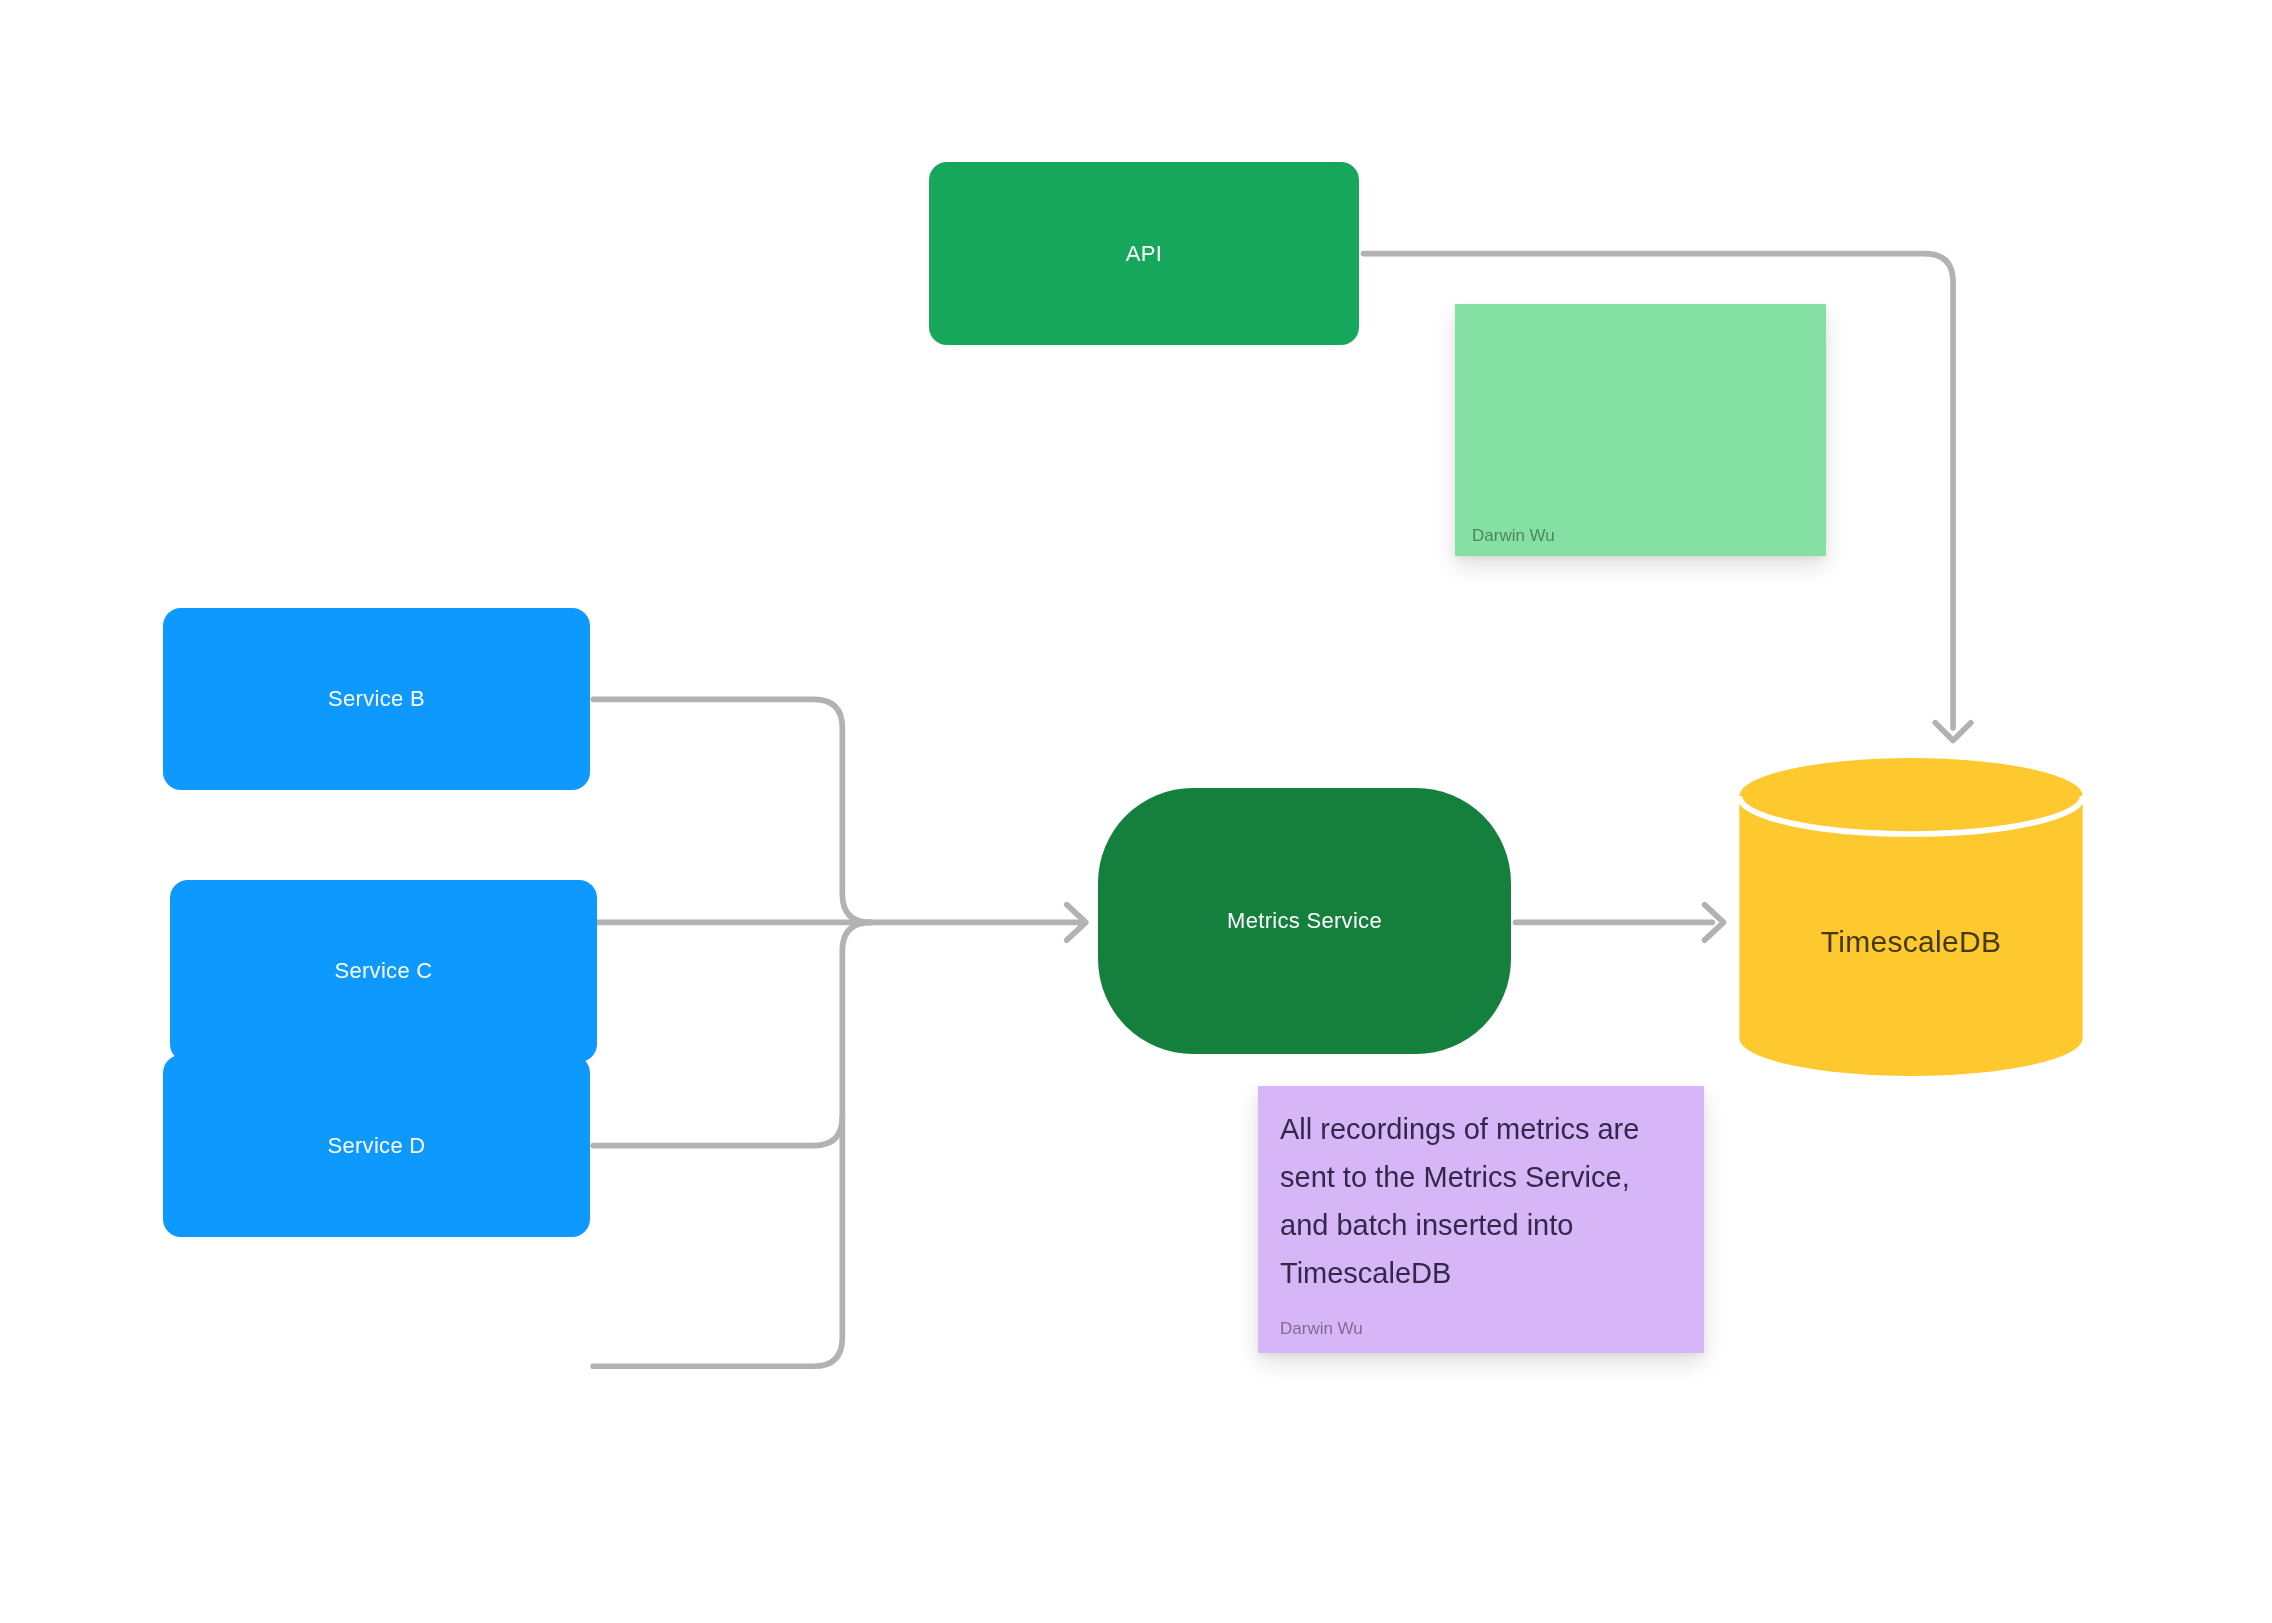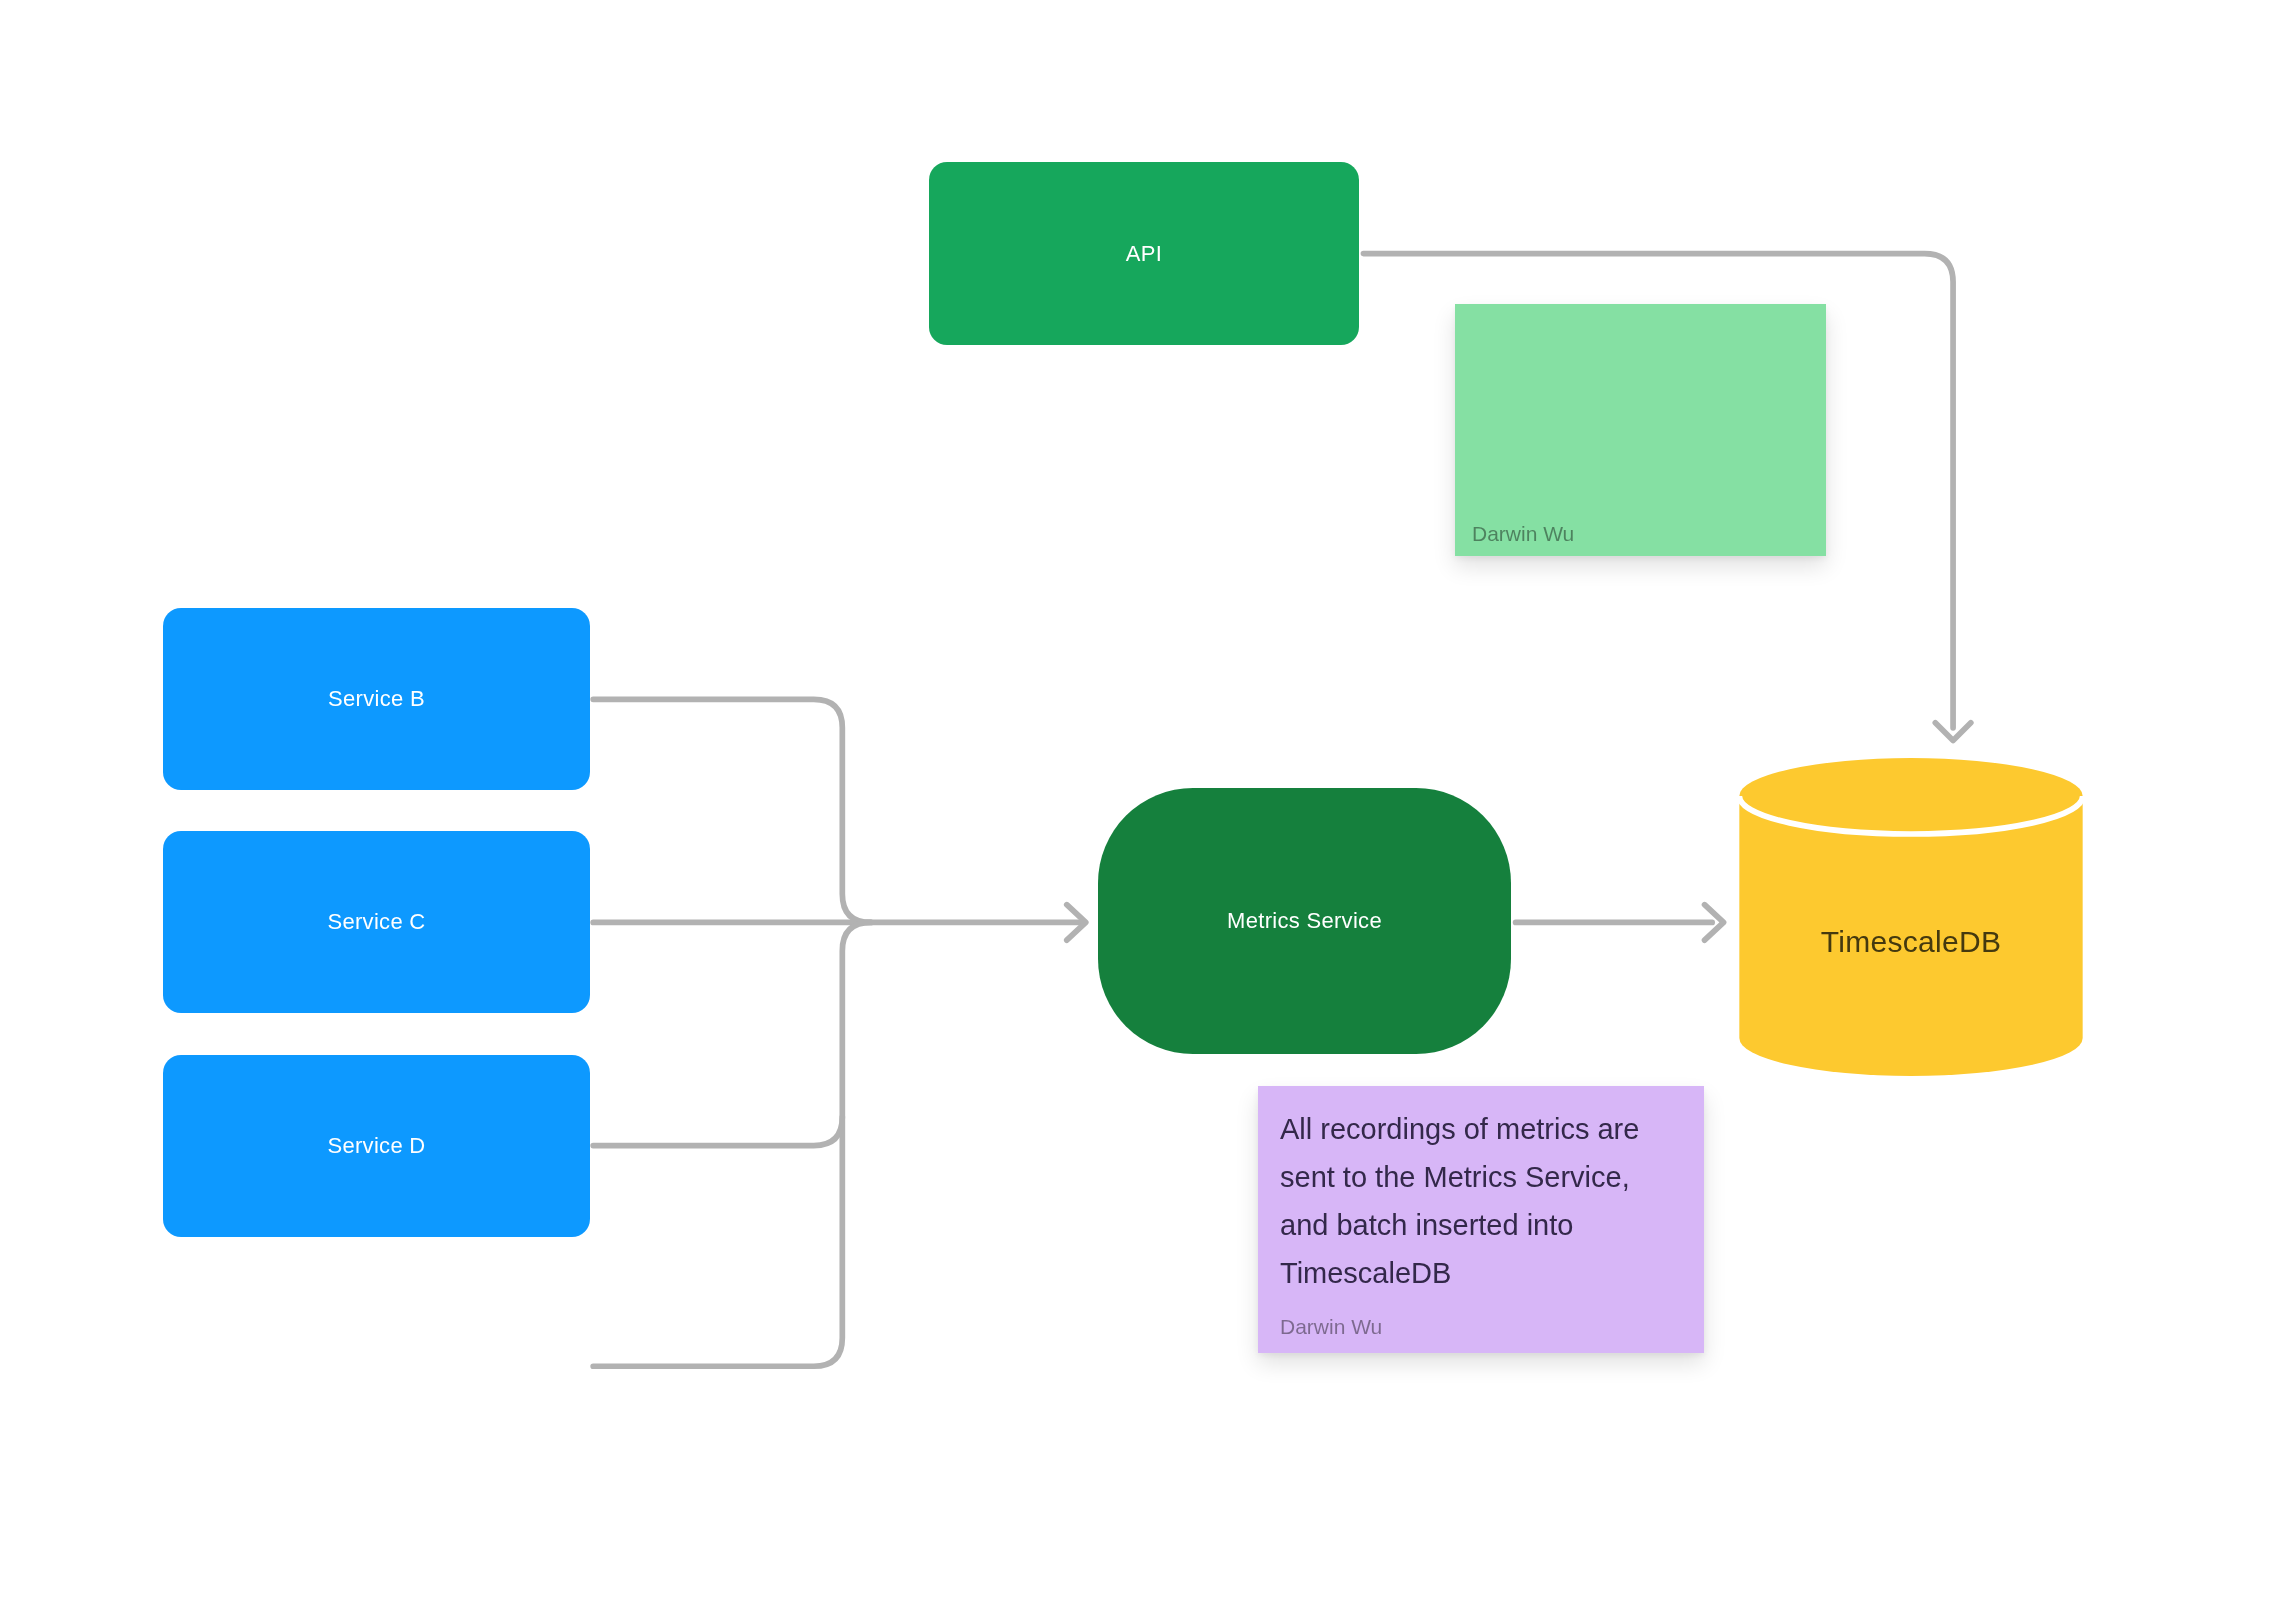--- a/index.html
+++ b/index.html
@@ -32,21 +32,21 @@
   }
   .api-box {
     left: 929px; top: 162px; width: 430px; height: 183px;
     background: #16A75C; border-radius: 18px;
   }
   .service-box {
     left: 163px; width: 427px; height: 182px;
     background: #0D99FF; border-radius: 18px;
   }
   .service-b { top: 608px; }
-  .service-c { top: 831px; }
+  .service-c { top: 880px; margin-left: 7px; }
   .service-d { top: 1055px; }
   .service-e { top: 1275px; }
   .metrics-box {
     left: 1098px; top: 788px; width: 413px; height: 266px;
     background: #15803d; border-radius: 95px;
   }
 
   .cylinder { position: absolute; left: 1739px; top: 758px; width: 344px; height: 318px; }
   .cylinder svg { position: absolute; left: 0; top: 0; width: 344px; height: 318px; overflow: visible; }
   .cylinder-label {
@@ -70,21 +70,21 @@
     background: #D7B6F7;
   }
   .note-text {
     white-space: pre-line;
     font-size: 29px; line-height: 48px; font-weight: 500;
   }
   .note-api .note-text { padding: 18px 15px 0 17px; color: #223C2C; }
   .note-metrics .note-text { padding: 19px 19px 0 22px; color: #33284A; }
   .note-author {
     position: absolute;
-    font-size: 21px; font-weight: 400;
+    font-size: 17px; font-weight: 400;
     color: rgba(0,0,0,0.42);
   }
   .note-api .note-author { left: 17px; bottom: 10px; }
   .note-metrics .note-author { left: 22px; bottom: 14px; }
 </style>
 </head>
 <body>
 
 <div class="canvas">
 

